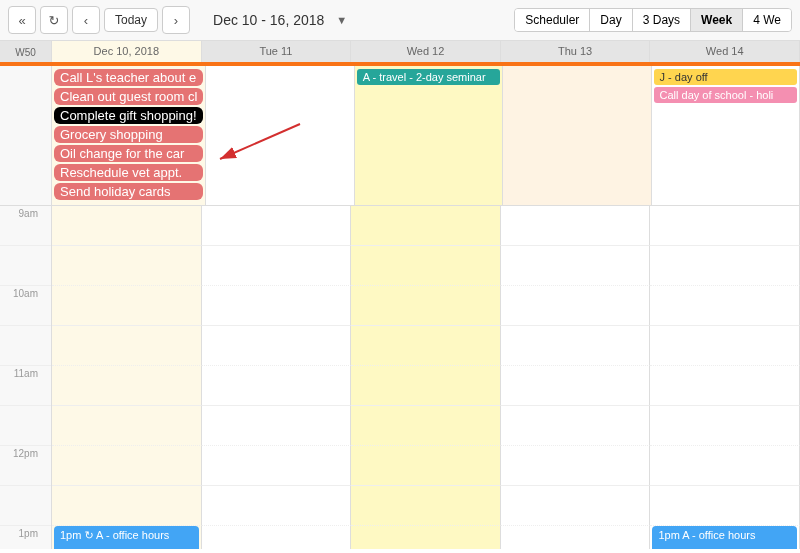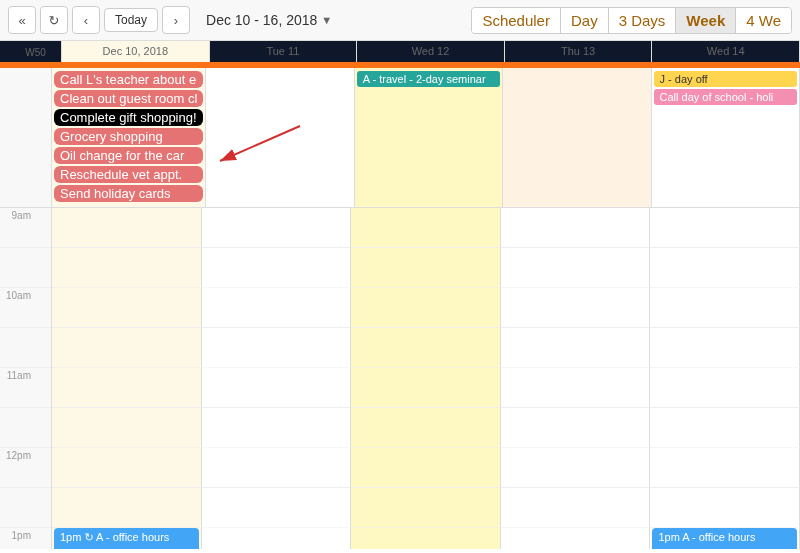--- a/index.html
+++ b/index.html
@@ -27,54 +27,53 @@
     .today-btn {
       border: 1px solid #ccc;
       background: #fff;
       border-radius: 4px;
       padding: 4px 10px;
       cursor: pointer;
       font-size: 12px;
       color: #333;
     }
     .date-range {
-      display: flex; align-items: center; gap: 4px;
+      display: flex; align-items: center; gap: 12px;
       font-size: 14px; font-weight: 500;
-      margin-left: 12px;
+      margin-left: 19px;
     }
     .date-range .dropdown-arrow { color: #666; font-size: 11px; }
     .spacer { flex: 1; }
     .view-btns {
       display: flex;
       border: 1px solid #ccc;
       border-radius: 4px;
       overflow: hidden;
     }
     .view-btn {
       padding: 4px 10px;
       border: none;
       background: #fff;
       cursor: pointer;
-      font-size: 15px;
-      color: #a16207;
+      font-size: 12px;
+      color: #000000;
       border-right: 1px solid #ccc;
     }
     .view-btn:last-child { border-right: none; }
     .view-btn.active { background: #e8e8e8; font-weight: 600; }
 
     
     .calendar { display: flex; flex-direction: column; height: calc(100vh - 45px); overflow: hidden; }
 
     
     .day-headers {
       display: grid;
       grid-template-columns: 52px repeat(5, 1fr);
-      border-bottom: 6px solid #f97316;
-      background: #0f172a;
-      padding-left: 10px;
+      border-bottom: 4px solid #f97316;
+      background: #e5e5e5;
     }
     .week-label {
       font-size: 10px;
       color: #666;
       padding: 4px 4px;
       border-right: 1px solid #ddd;
       display: flex; align-items: flex-start; justify-content: center;
       padding-top: 6px;
     }
     .day-header {
@@ -151,21 +150,21 @@
     }
     .time-gutter-cell {
       border-right: 1px solid #ddd;
       background: #f8f8f8;
     }
     .time-label {
       height: 40px;
       display: flex;
       align-items: flex-start;
       justify-content: flex-end;
-      padding-right: 20px;
+      padding-right: 13px;
       font-size: 10px;
       color: #999;
       padding-top: 2px;
       border-bottom: 1px solid #eee;
     }
     .time-cell {
       border-right: 1px solid #ddd;
       border-bottom: 1px dotted #eee;
       height: 40px;
       position: relative;

